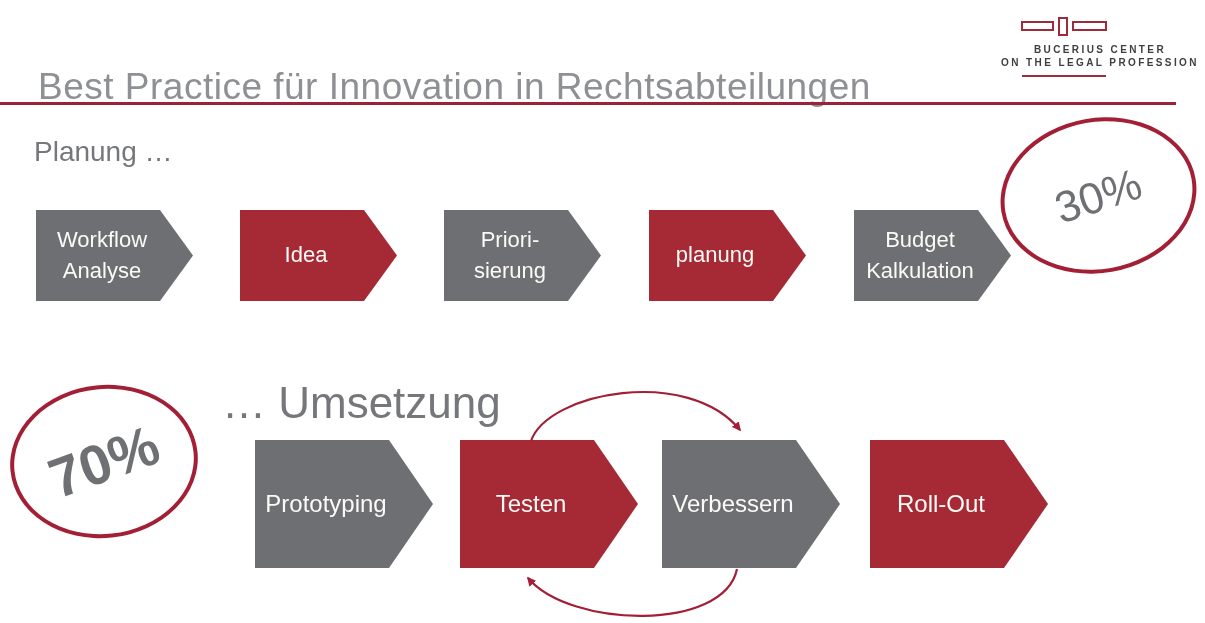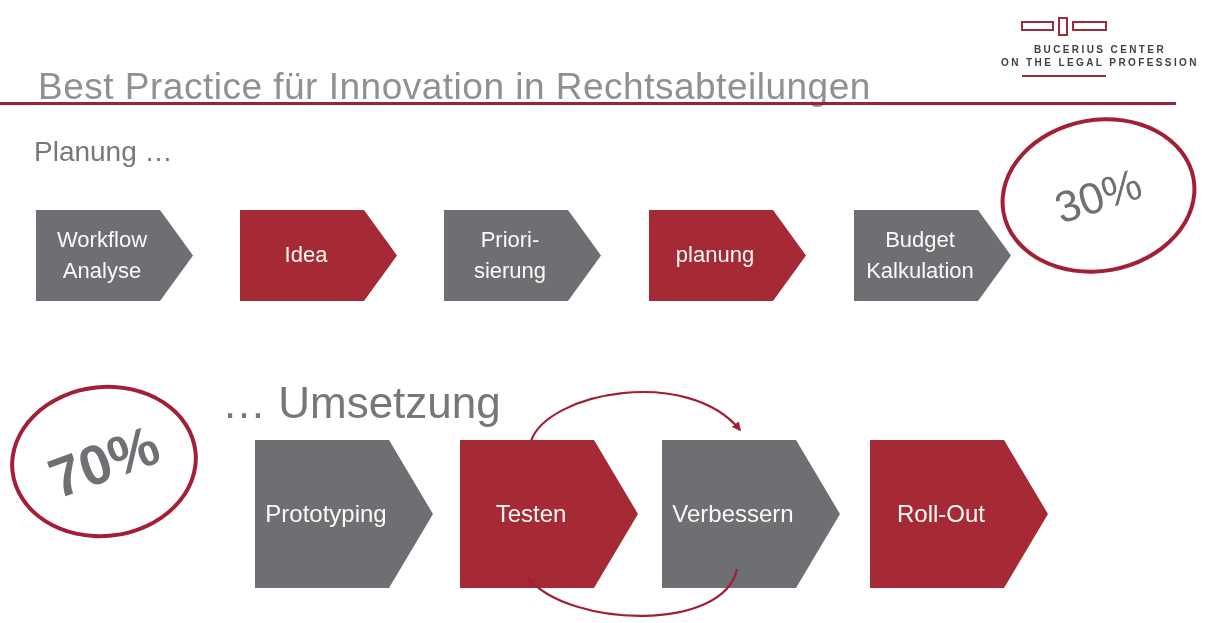--- a/index.html
+++ b/index.html
@@ -34,21 +34,21 @@
   .heading-umsetzung{left:222px;top:378px;font-size:44px;}
 
   
   .chev{
     position:absolute;display:flex;align-items:center;
     clip-path:polygon(0 0, calc(100% - var(--tip)) 0, 100% 50%, calc(100% - var(--tip)) 100%, 0 100%);
   }
   .chev.gray{background:#6E6F72;}
   .chev.red{background:#A52A36;}
   .row1{--tip:33px;top:210px;width:157px;height:91px;font-size:22px;}
-  .row2{--tip:44px;top:440px;width:178px;height:148px;font-size:24px;}
+  .row2{--tip:44px;top:440px;width:178px;height:128px;font-size:24px;}
   .chev-label{width:calc(100% - var(--tip) + 8px);text-align:center;color:#FCFAF7;}
   .ln{display:block;line-height:1.4;}
 
   
   .badge{
     position:absolute;border:4px solid #A21F36;border-radius:50%;
     display:flex;align-items:center;justify-content:center;background:transparent;
     box-sizing:border-box;
   }
   .badge-30{left:1000px;top:118px;width:197px;height:155px;transform:rotate(-10deg);}

